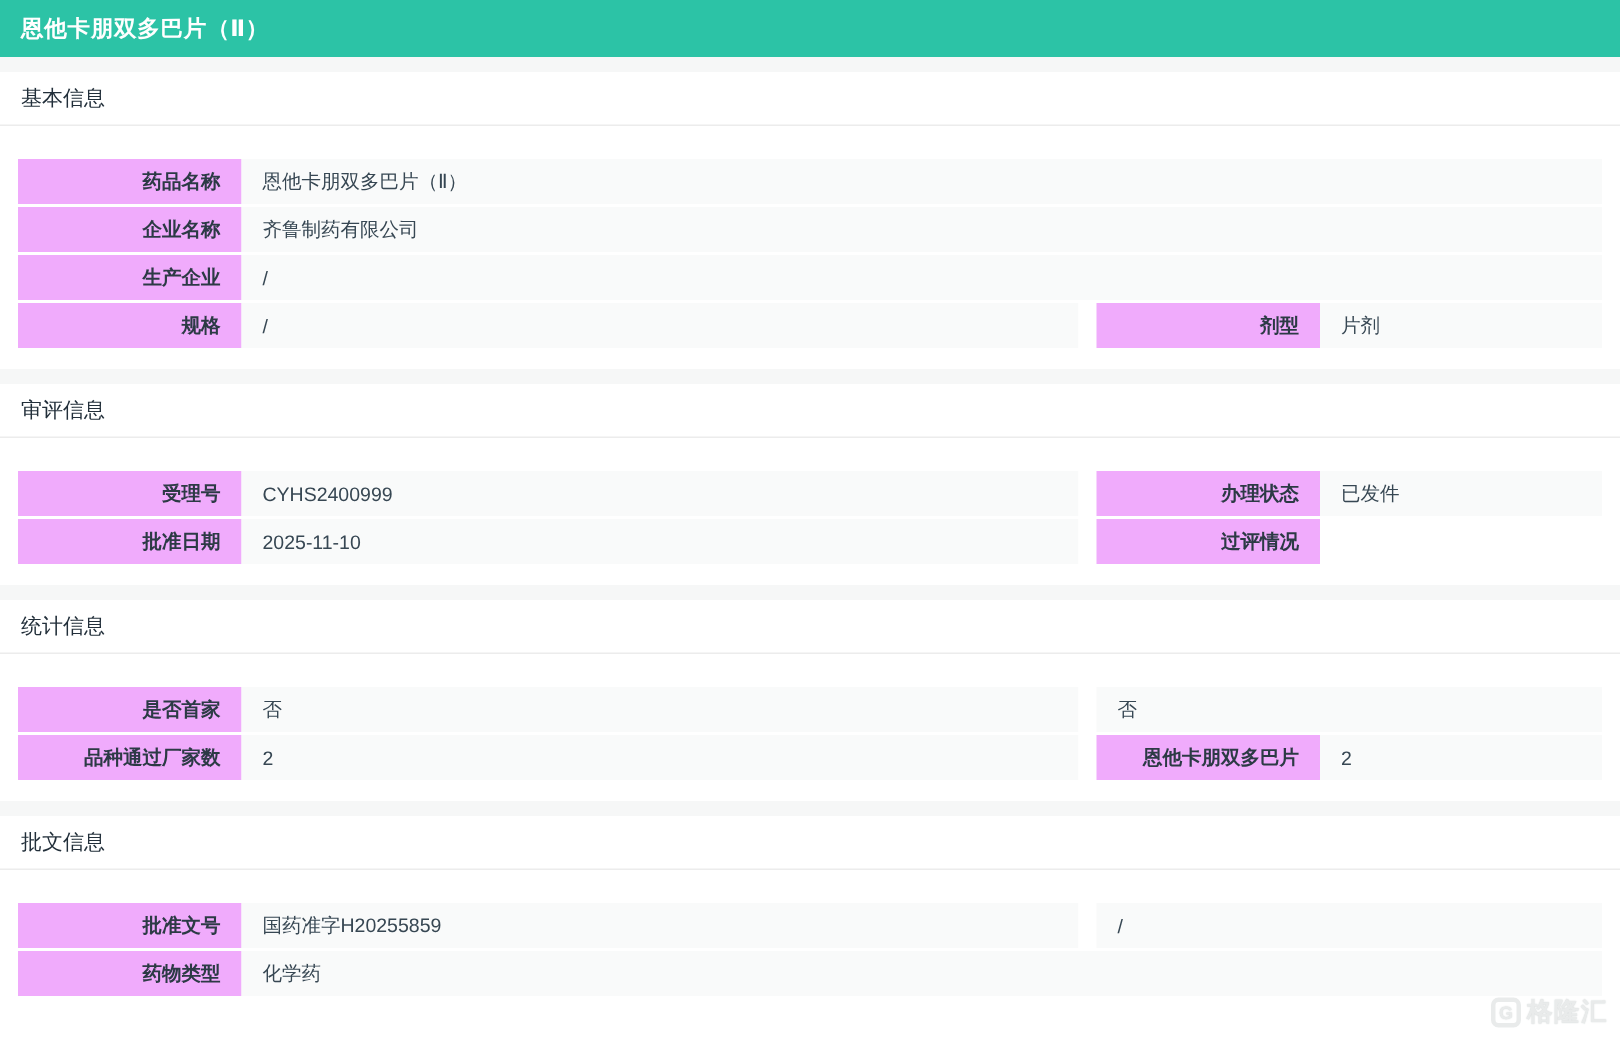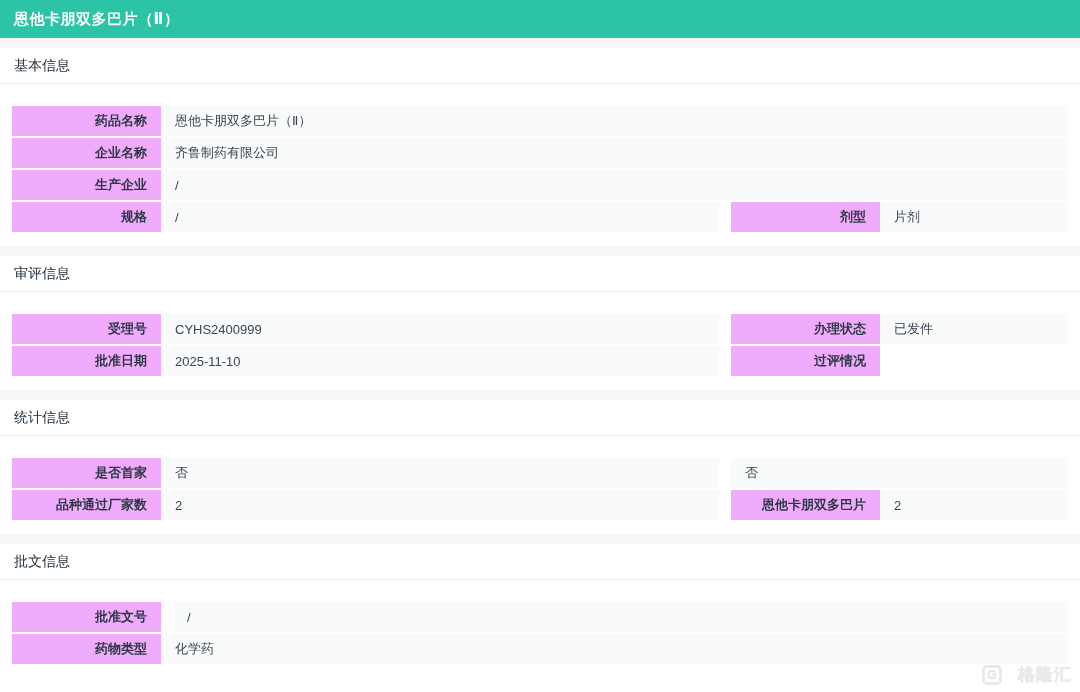--- a/index.html
+++ b/index.html
@@ -65,21 +65,21 @@
   }
   .val.half { flex: 0 0 558px; }
   .gap12 { width: 12px; flex: 0 0 12px; background: #ffffff; }
 
   .watermark {
     position: absolute;
     right: 8px;
     bottom: 6px;
     display: flex;
     align-items: center;
-    gap: 16px;
+    gap: 4px;
     color: #e9ebeb;
     text-shadow: 0 0 1px #ced3d3;
     user-select: none;
   }
   .wm-logo {
     width: 20px; height: 20px;
     border: 3px solid #e9ebeb;
     border-radius: 5px;
     display: flex;
     align-items: center;
@@ -162,20 +162,21 @@
     </div>
   </div>
 </div>
 
 <div class="section">
   <div class="band"></div>
   <div class="sec-head">批文信息</div>
   <div class="rows">
     <div class="row">
       <div class="lbl">批准文号</div>
+      <div class="val half">国药准字H20255859</div>
       <div class="gap12"></div>
       <div class="val">/</div>
     </div>
     <div class="row">
       <div class="lbl">药物类型</div>
       <div class="val">化学药</div>
     </div>
   </div>
 </div>
 

